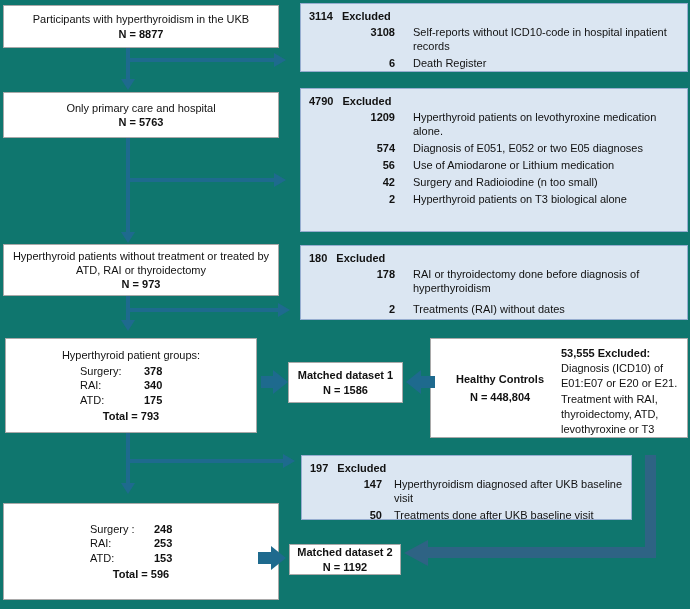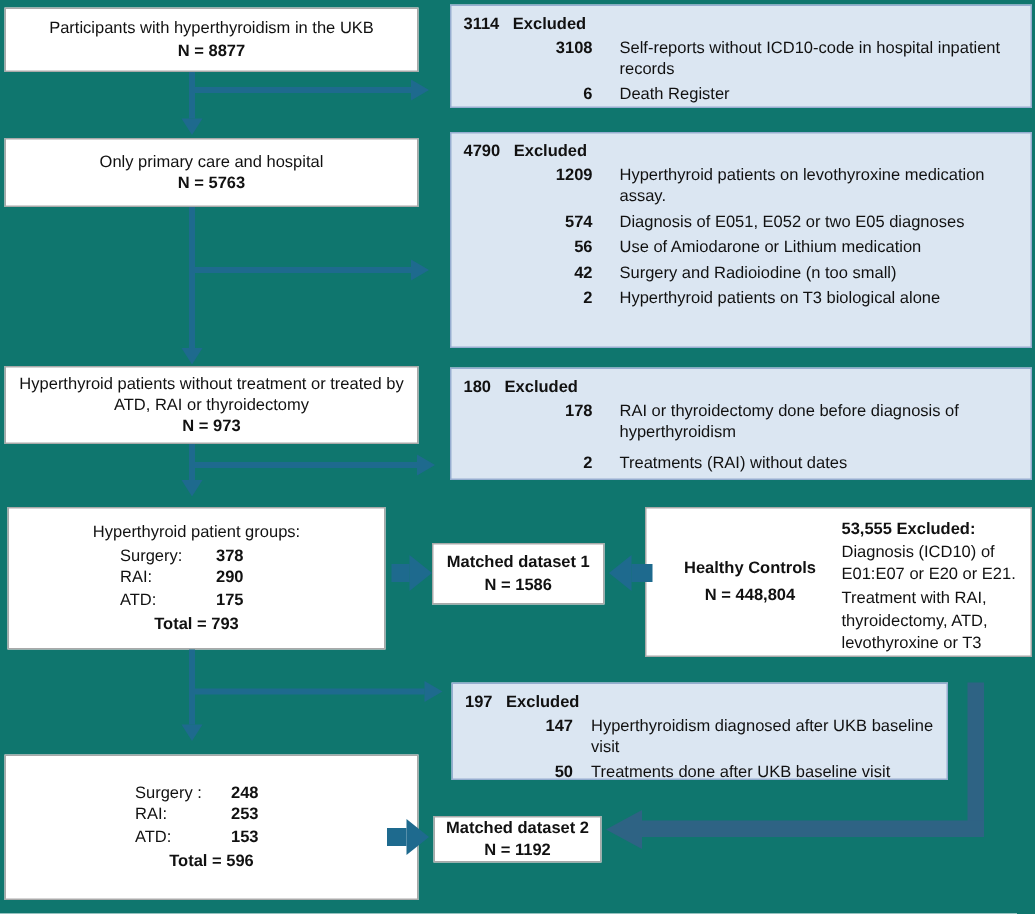--- a/index.html
+++ b/index.html
@@ -64,21 +64,21 @@
 
   <div class="wbox" style="left:5px;top:338px;width:252px;height:95px">
     <div class="grouptitle">Hyperthyroid patient groups:</div>
     <div class="grouprows">
       <div class="grouprow">
         <span class="lbl">Surgery:</span>
         <span class="val">378</span>
       </div>
       <div class="grouprow">
         <span class="lbl">RAI:</span>
-        <span class="val">290</span>
+        <span class="val">340</span>
       </div>
       <div class="grouprow">
         <span class="lbl">ATD:</span>
         <span class="val">175</span>
       </div>
     </div>
     <div class="grouptotal">Total = 793</div>
   </div>
 
   <div class="wbox" style="left:3px;top:503px;width:276px;height:97px">
@@ -138,21 +138,21 @@
   </div>
 
   <div class="bbox" style="left:300px;top:88px;width:388px;height:144px">
     <div class="excl-header">
       <span>4790</span>
       <span>Excluded</span>
     </div>
     <div class="excl-items">
       <div class="excl-item">
         <span class="num">1209</span>
-        <span class="txt">Hyperthyroid patients on levothyroxine medication assay.</span>
+        <span class="txt">Hyperthyroid patients on levothyroxine medication alone.</span>
       </div>
       <div class="excl-item">
         <span class="num">574</span>
         <span class="txt">Diagnosis of E051, E052 or two E05 diagnoses</span>
       </div>
       <div class="excl-item">
         <span class="num">56</span>
         <span class="txt">Use of Amiodarone or Lithium medication</span>
       </div>
       <div class="excl-item">

